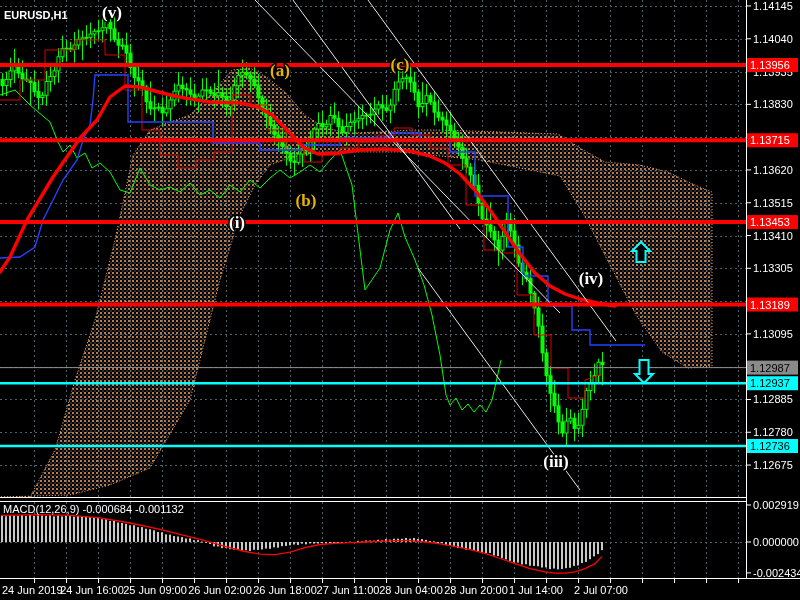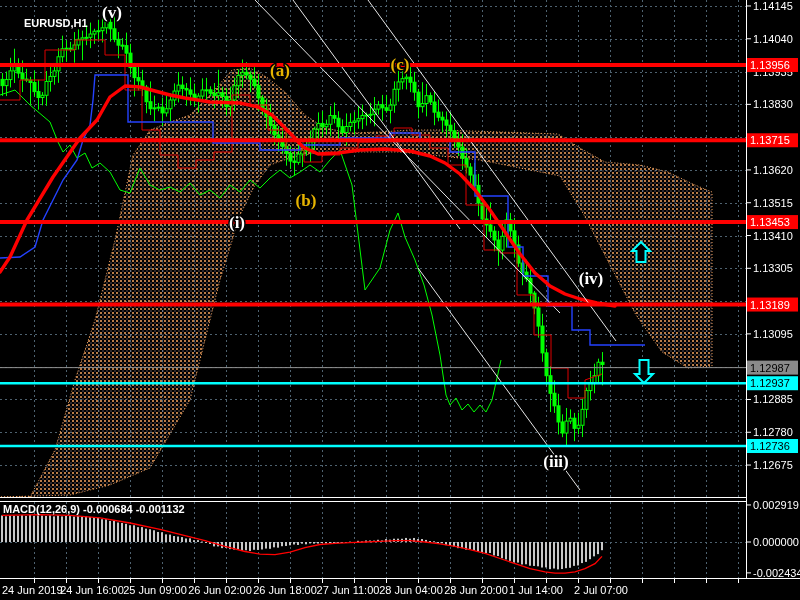--- a/index.html
+++ b/index.html
@@ -1,21 +1,21 @@
 <!DOCTYPE html>
 <html><head>
 <meta charset="utf-8">
 <style>
   html,body{margin:0;padding:0;background:#000;}
   #root{position:relative;width:800px;height:600px;background:#000;overflow:hidden;
         font-family:"Liberation Sans",sans-serif;}
   #chart-svg{position:absolute;left:0;top:0;}
   .hud{position:absolute;color:#fff;font-size:11px;font-weight:bold;letter-spacing:0;}
-  #symbol-label{left:4px;top:17px;margin-left:20px;}
-  #macd-label{left:3px;top:503px;font-weight:bold;text-align:center;}
+  #symbol-label{left:4px;top:9px;}
+  #macd-label{left:3px;top:503px;font-weight:normal;text-align:center;}
   .overlay{position:absolute;background:transparent;}
 </style>
 </head>
 <body>
 <div id="root">
 
 <svg id="chart-svg" width="800" height="600">
       <defs>
         <pattern id="dots" width="4" height="4" patternUnits="userSpaceOnUse">
           <circle cx="1" cy="1" r="1" fill="#f4a460"></circle>

